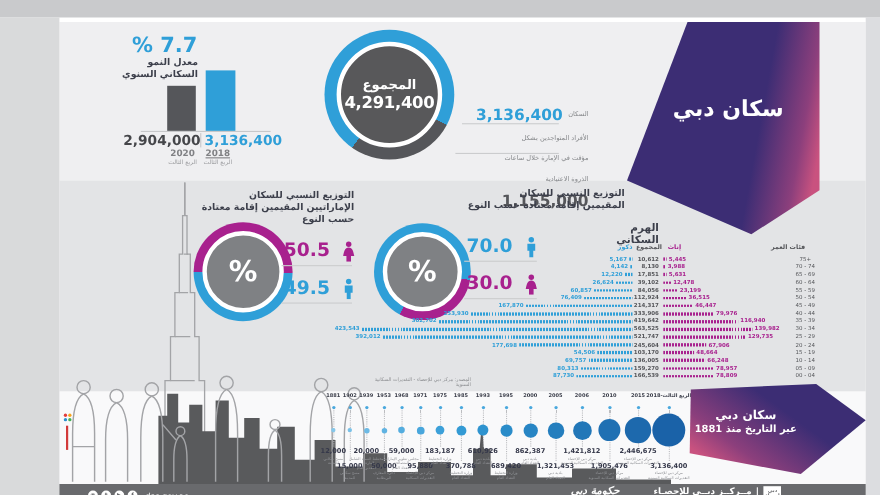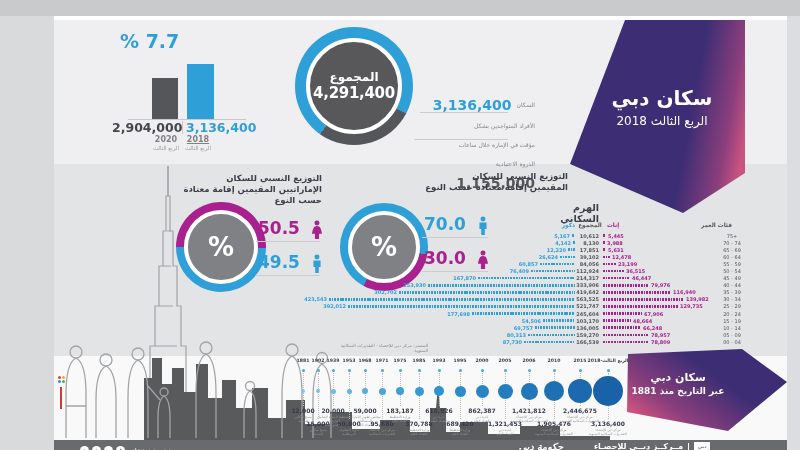--- a/index.html
+++ b/index.html
@@ -136,20 +136,22 @@
       <circle cx="196" cy="230" r="4.5"></circle>
         <path d="M196,235 C191,238 190,248 190,258 L190,282 M196,235 C201,238 202,248 202,258 L202,282"></path>
       <circle cx="238" cy="194" r="6"></circle>
         <path d="M238,200 C230,204 228,220 228,240 L228,282 M238,200 C246,204 248,220 248,240 L248,282"></path>
       <circle cx="268" cy="202" r="5.5"></circle>
         <path d="M268,208 C261,212 259,226 259,244 L259,282 M268,208 C275,212 277,226 277,244 L277,282"></path>
     </g>
   </svg>
 
   <div class="abs growth-rate">% 7.7</div>
+  <div class="abs growth-title rtl" style="white-space:pre-line;">معدل النمو
+السكاني السنوي</div>
   <div class="abs gbar g1" style="top:62px;"></div>
   <div class="abs gbar g2" style="top:48px;"></div>
   <div class="abs gbase"></div>
   <div class="abs gsep"></div>
   <div class="abs gval v1">2,904,000</div>
   <div class="abs gval v2">3,136,400</div>
   <div class="abs gyear" style="left:146px;">2020</div>
   <div class="abs gyear" style="left:178px;text-decoration:underline;">2018</div>
   <div class="abs gper rtl" style="left:146px;">الربع الثالث</div>
   <div class="abs gper rtl" style="left:178px;">الربع الثالث</div>
@@ -184,21 +186,20 @@
       <linearGradient id="bg2" x1="1" y1="0" x2="0" y2="0.7">
         <stop offset="0.45" stop-color="#3c2d74"></stop>
           <stop offset="0.82" stop-color="#8c3f7c"></stop>
           <stop offset="1" stop-color="#c9527f"></stop>
       </linearGradient>
     </defs>
     <polygon points="65,4 185,4 185,157 123,197 10,148" fill="url(#pg)"></polygon>
   </svg>
   <div class="abs panel-text rtl">
     <div class="l1">سكان دبي</div>
-    <div class="l2">الربع الثالث 2018</div>
   </div>
 
   <div class="abs mid-title rtl" style="left:170px;top:157px;width:152px;white-space:pre-line;">التوزيع النسبي للسكان
 الإماراتيين المقيمين إقامة معتادة حسب النوع</div>
   <div class="abs donut" id="donutEmirati" style="left: 176px; top: 186px; width: 90px; height: 90px; background: conic-gradient(from 270deg, rgb(168, 33, 142) 0deg, rgb(168, 33, 142) 181.8deg, rgb(47, 159, 216) 0deg);">
     <div class="hole donut-hole-gray" style="width:66px;height:66px;">
       <span class="pct">%</span>
     </div>
   </div>
   <div class="abs" style="left:258px;top:202px;">

